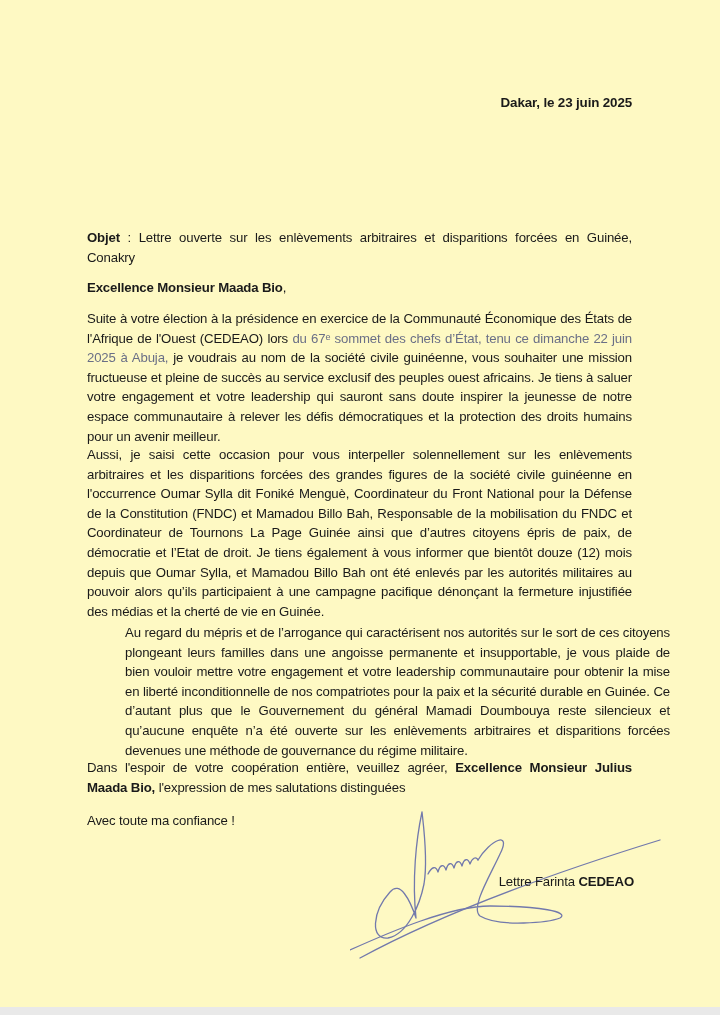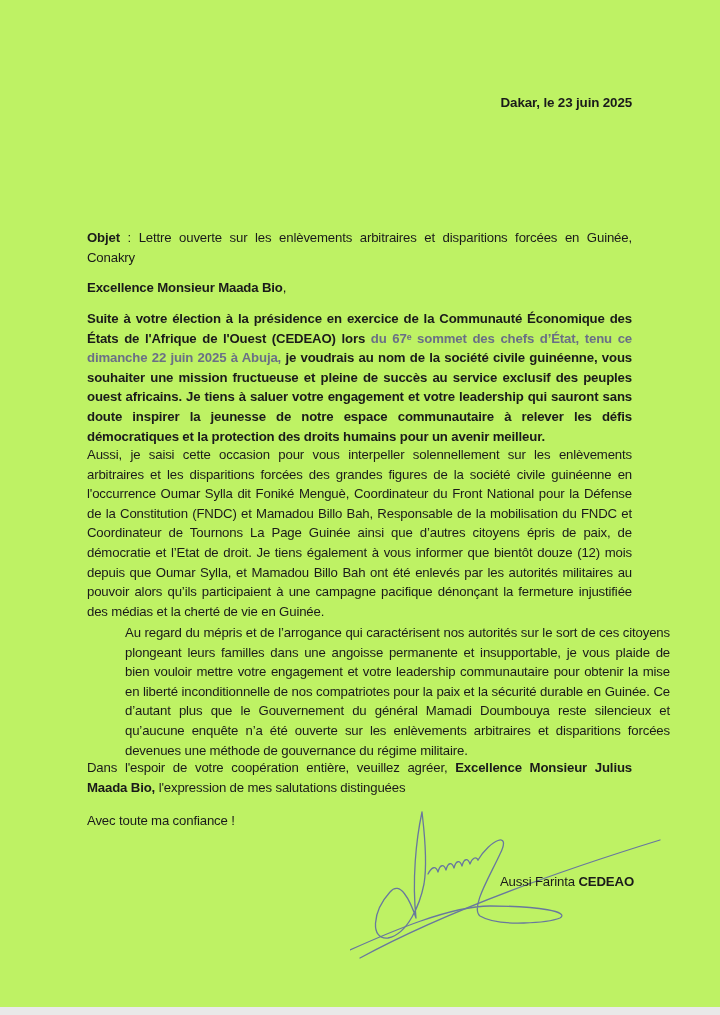--- a/index.html
+++ b/index.html
@@ -1,28 +1,28 @@
 <!DOCTYPE html>
 <html><head>
 <meta charset="utf-8">
 <style>
   html, body { margin: 0; padding: 0; }
   body {
     width: 720px; height: 1015px; background: #ffffff; position: relative; overflow: hidden;
     font-family: "Liberation Sans", "DejaVu Sans", sans-serif; color: #1a1a1a;
   }
-  .page { position: absolute; left: 0; top: 0; width: 720px; height: 1007px; background: #bef264; }
+  .page { position: absolute; left: 0; top: 0; width: 720px; height: 1007px; background: #fef9c3; }
   .bottom-band { position: absolute; left: 0; top: 1007px; width: 720px; height: 8px; background: #e9e9e9; }
   .txt { font-size: 13.2px; line-height: 19.6px; letter-spacing: -0.15px; }
   .date { position: absolute; top: 93px; right: 88px; font-weight: bold; font-size: 13.4px; }
   .recipient { position: absolute; left: 260px; top: 145px; width: 372px; text-align: justify; }
   .objet { position: absolute; left: 87px; top: 228px; width: 545px; text-align: justify; }
   .salutation { position: absolute; left: 87px; top: 278px; font-weight: bold; }
   .para { position: absolute; left: 87px; width: 545px; text-align: justify; }
-  .p1 { top: 309px; font-weight: bold; }
+  .p1 { top: 309px; }
   .p2 { top: 445px; }
   .p3 { top: 623px; margin-left: 38px; }
   .p4 { top: 758px; }
   .closing { position: absolute; left: 87px; top: 811px; }
   .signer-name { position: absolute; right: 86px; top: 872px; }
   .signer-role { position: absolute; right: 86px; top: 903px; }
   .hl { color: #6a6f86; }
   b { font-weight: bold; }
   .signature { position: absolute; left: 350px; top: 800px; width: 330px; height: 180px; pointer-events: none; }
 </style>
@@ -54,17 +54,17 @@
       <path d="M72 12 C66 40, 62 80, 66 118 C60 100, 50 80, 40 92 C22 112, 20 140, 38 138 C58 134, 70 104, 74 84 C78 60, 74 30, 72 12"></path>
 
       <path d="M78 74 C82 66, 86 66, 88 72 C90 64, 94 64, 96 70 C98 62, 102 62, 104 68 C106 60, 110 60, 112 66 C114 58, 118 58, 120 64 C122 58, 126 56, 128 60"></path>
 
       <path d="M128 60 C140 40, 162 30, 150 54 C140 76, 120 108, 130 116 C150 128, 200 122, 210 118 C220 112, 190 106, 140 106 C100 106, 40 132, 0 150"></path>
 
       <path d="M10 158 C80 120, 180 80, 310 40"></path>
     </g>
   </svg>
 
-  <div class="txt signer-name"><span>Aussi Farinta </span><b>CEDEAO</b></div>
+  <div class="txt signer-name"><span>Lettre Farinta </span><b>CEDEAO</b></div>
 
 </div>
 
 <div class="bottom-band"></div>
 
 </body></html>

